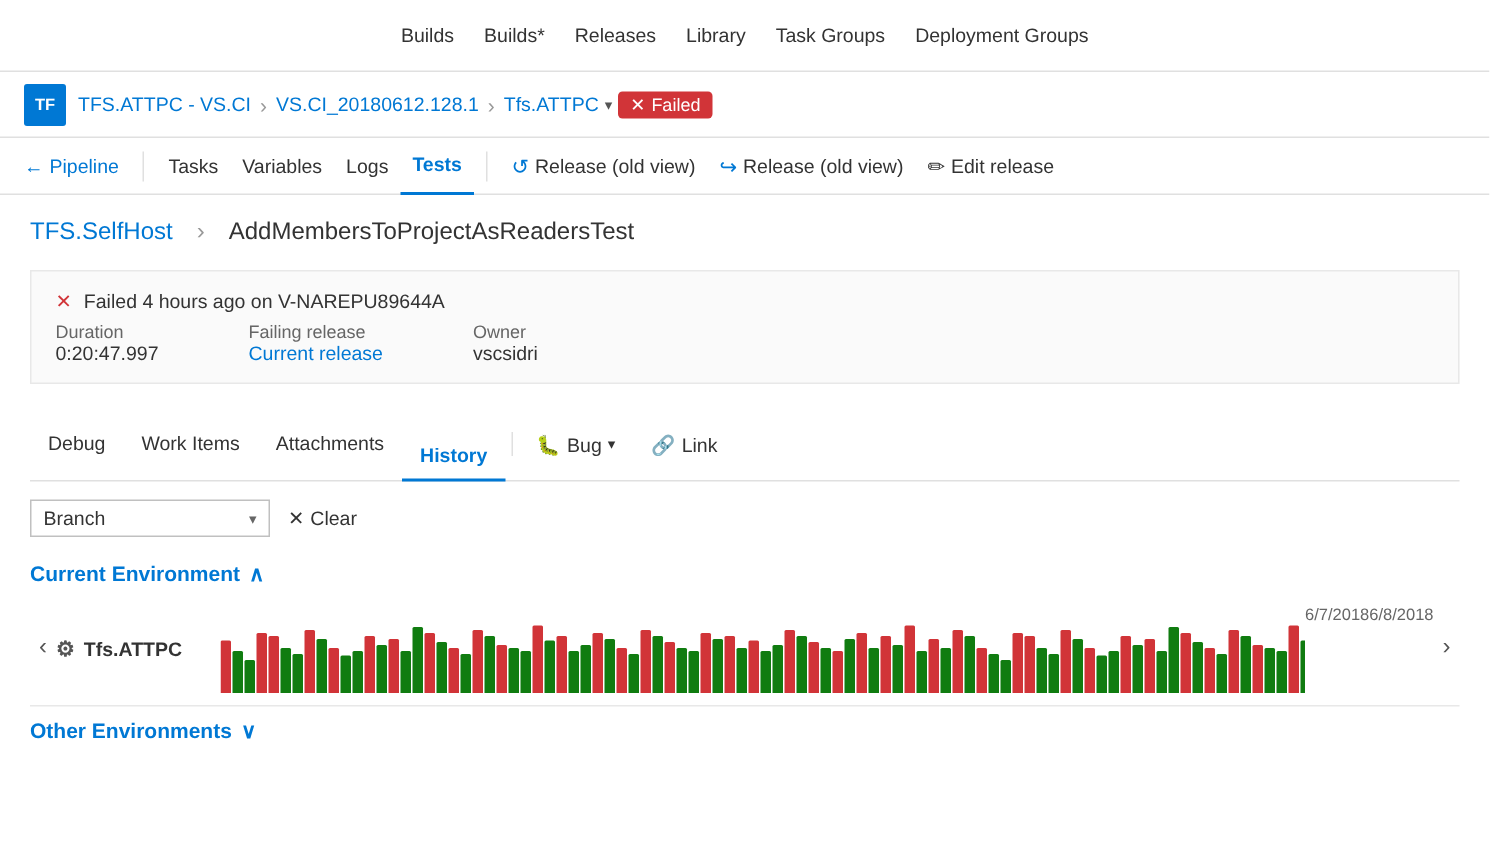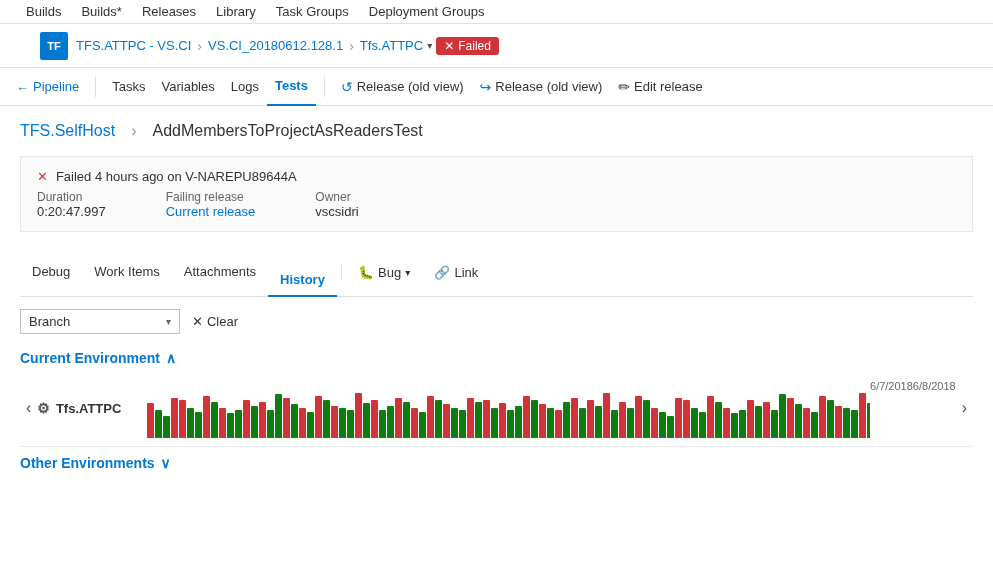--- a/index.html
+++ b/index.html
@@ -5,21 +5,22 @@
     * { box-sizing: border-box; margin: 0; padding: 0; }
     body { font-family: 'Segoe UI', sans-serif; font-size: 13px; color: #333; background: #fff; }
 
     
     .top-nav {
       display: flex;
       align-items: center;
       padding: 0 16px;
       border-bottom: 1px solid #e0e0e0;
       background: #fff;
-      height: 24px;
+      height: 48px;
+      justify-content: center;
     }
     .top-nav a {
       color: #333;
       text-decoration: none;
       padding: 0 10px;
       font-size: 13px;
       height: 36px;
       display: flex;
       align-items: center;
     }
@@ -34,21 +35,20 @@
       background: #fff;
     }
     .breadcrumb-bar .org-icon {
       width: 28px; height: 28px;
       background: #0078d4;
       color: #fff;
       display: flex; align-items: center; justify-content: center;
       font-size: 11px; font-weight: bold;
       margin-right: 8px;
       border-radius: 2px;
-      margin-left: 24px;
     }
     .breadcrumb-bar .bc-item {
       color: #0078d4;
       font-size: 13px;
       cursor: pointer;
       display: flex; align-items: center; gap: 4px;
     }
     .breadcrumb-bar .bc-sep {
       margin: 0 6px;
       color: #999;

